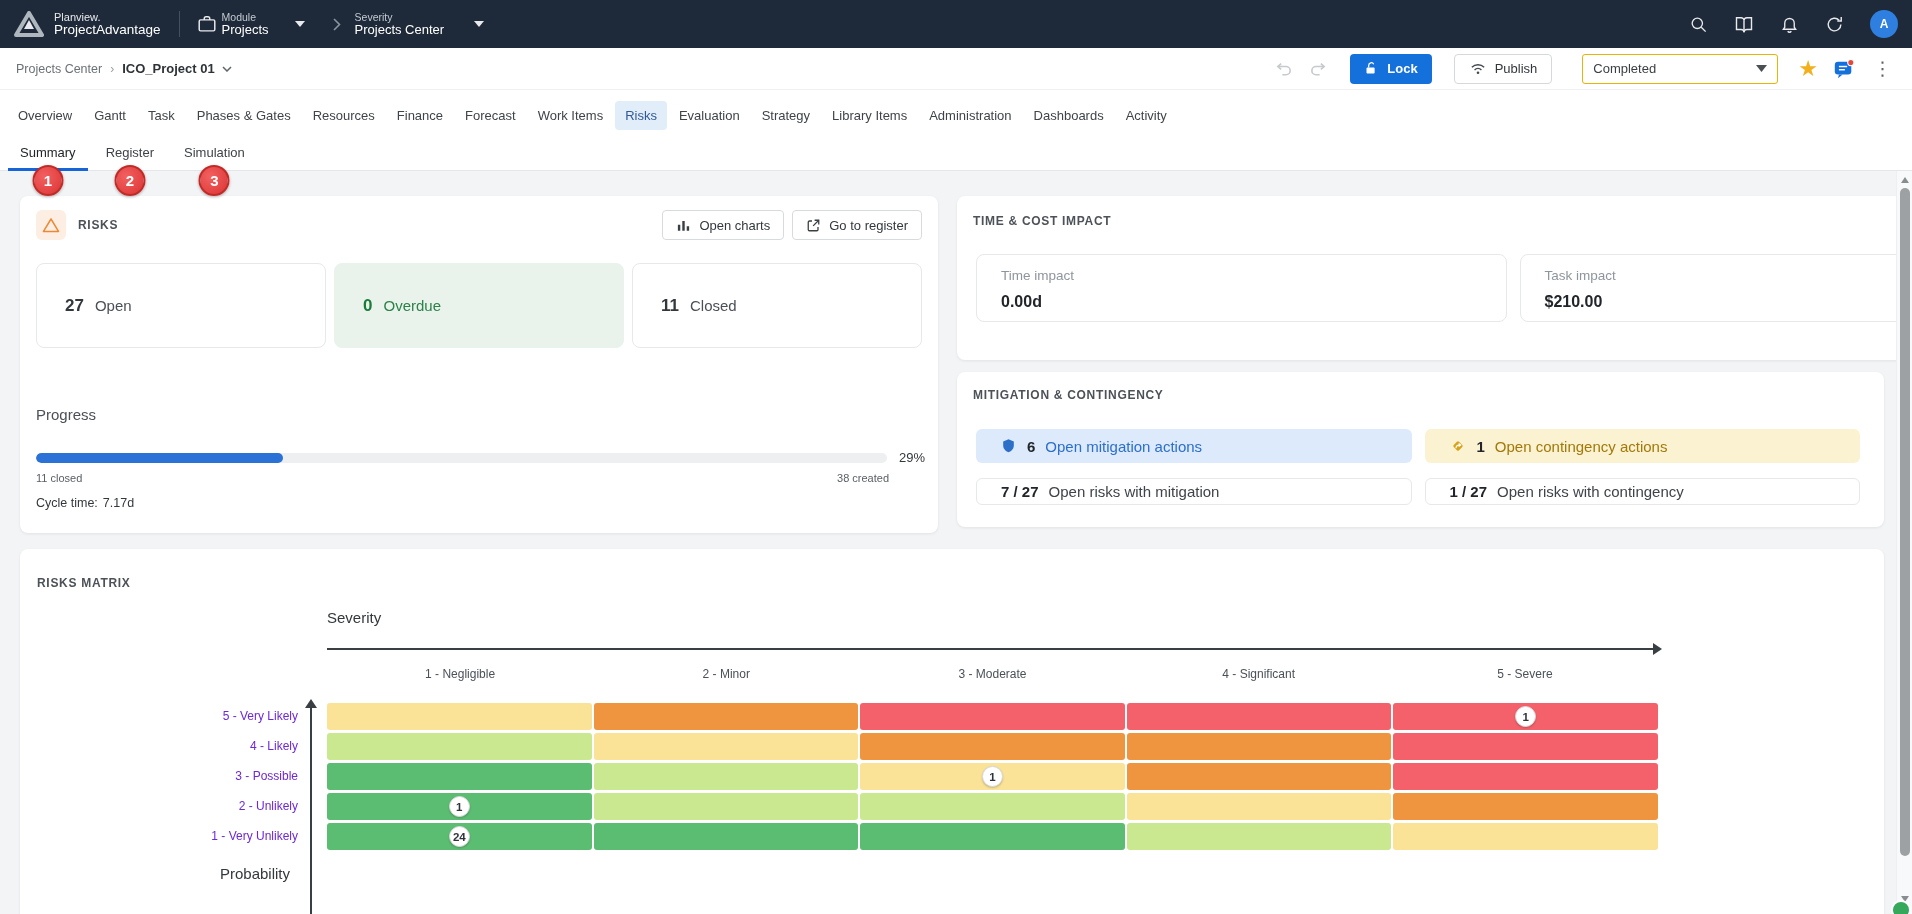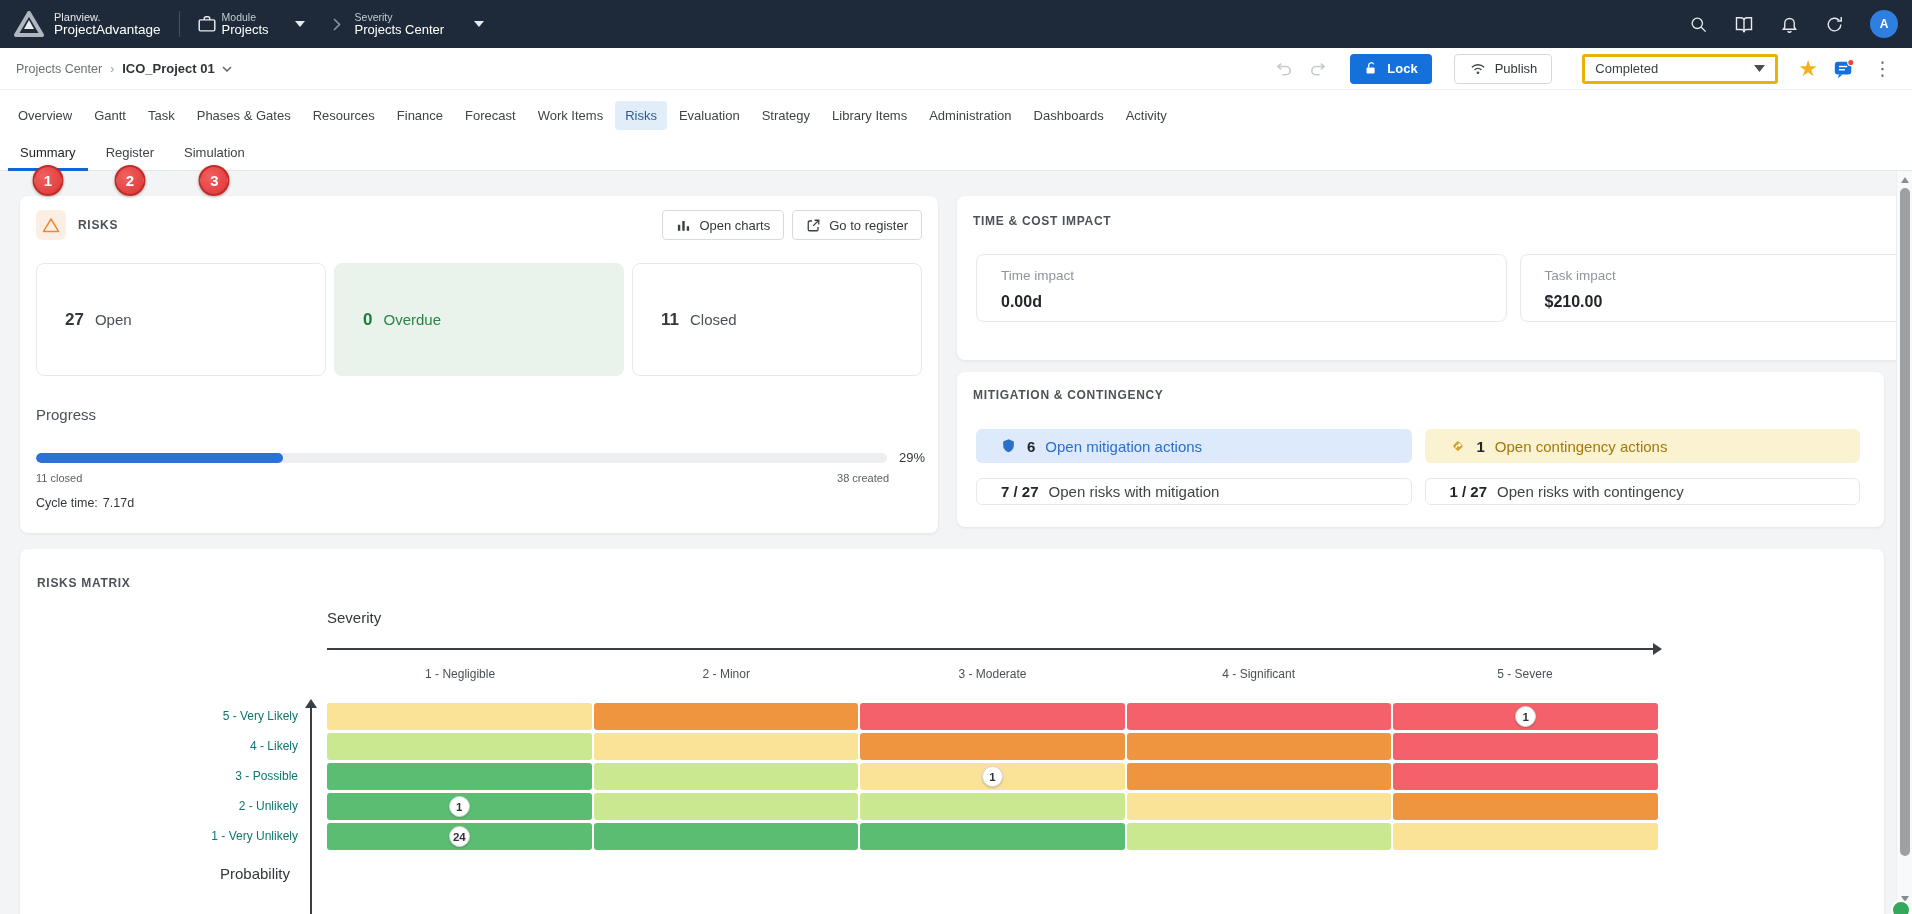--- a/index.html
+++ b/index.html
@@ -26,21 +26,21 @@
   .whiteband { position:absolute; top:48px; left:0; width:1912px; height:123px; background:#fff; border-bottom:1px solid #E4E6E9; }
   .crumbbar { position:absolute; top:0; left:0; right:0; height:42px; display:flex; align-items:center; padding:0 16px; border-bottom:1px solid #F0F1F3; }
   .crumb-parent { font-size:12.5px; color:#6B7177; cursor:pointer; }
   .crumb-sep { color:#9AA0A6; margin:0 8px; font-size:12px; }
   .crumb-cur { font-size:13px; font-weight:bold; color:#2E3338; }
   .crumb-caret { margin-left:7px; color:#5F6469; }
   .crumb-actions { margin-left:auto; display:flex; align-items:center; gap:14px; }
   .ghost-ic { color:#C6CACD; }
   .btn-lock { height:30px; background:#1470DB; border:none; border-radius:4px; color:#fff; font-size:13px; font-weight:bold; display:inline-flex; align-items:center; gap:8px; padding:0 14px; margin-left:8px; cursor:pointer; font-family:inherit; }
   .btn-publish { height:30px; background:#fff; border:1px solid #D6D9DC; border-radius:4px; color:#33383D; font-size:13px; display:inline-flex; align-items:center; gap:8px; padding:13px 14px; margin-left:8px; cursor:pointer; font-family:inherit; }
-  .status-select { height:30px; width:196px; border:3px solid #eab308; border-radius:3px; background:#fff; display:flex; align-items:center; padding:0 10px; font-size:13px; color:#3A3F44; margin-left:16px; cursor:pointer; }
+  .status-select { height:30px; width:196px; border:1px solid #eab308; border-radius:3px; background:#fff; display:flex; align-items:center; padding:0 10px; font-size:13px; color:#3A3F44; margin-left:16px; cursor:pointer; }
   .status-select .sel-caret { margin-left:auto; color:#4A4F54; }
   .star { font-size:22px; color:#F2B01E; line-height:1; margin-left:6px; cursor:pointer; }
   .kebab { font-size:19px; color:#5F6368; letter-spacing:0; cursor:pointer; padding:0 4px; }
 
   .tabsrow { position:absolute; top:42px; left:0; right:0; height:50px; display:flex; align-items:center; padding-left:8px; gap:2px; }
   .tab { font-size:13px; color:#3F4449; padding:7px 10px; border-radius:4px; cursor:pointer; white-space:nowrap; }
   .tab.active { background:#E2EDFA; color:#2F5A96; }
 
   .subtabs { position:absolute; top:92px; left:0; right:0; height:31px; display:flex; padding-left:8px; gap:6px; }
   .subtab { position:relative; font-size:13px; color:#3E4348; padding:5px 12px 0; cursor:pointer; height:31px; }
@@ -50,21 +50,21 @@
   
   .card { position:absolute; background:#fff; border-radius:8px; box-shadow:0 1px 3px rgba(25,30,40,.08); }
   .card-title { font-size:12px; font-weight:600; letter-spacing:.7px; color:#4C5258; text-transform:uppercase; }
 
   
   #risksCard { left:20px; top:196px; width:918px; height:337px; }
   .warn-box { position:absolute; left:16px; top:14px; width:30px; height:30px; border-radius:6px; background:#FCEEE2; display:flex; align-items:center; justify-content:center; }
   #risksTitle { position:absolute; left:58px; top:22px; }
   .risks-btns { position:absolute; right:16px; top:14px; display:flex; gap:8px; }
   .btn { height:30px; background:#fff; border:1px solid #D8DBDE; border-radius:4px; font-size:13px; color:#33383D; display:inline-flex; align-items:center; gap:8px; padding:0 13px; cursor:pointer; font-family:inherit; }
-  .stats { position:absolute; left:16px; right:16px; top:67px; height:113px; display:flex; gap:8px; }
+  .stats { position:absolute; left:16px; right:16px; top:67px; height:85px; display:flex; gap:8px; }
   .stat { flex:1; border:1px solid #E6E8EA; border-radius:8px; background:#fff; display:flex; align-items:center; padding-left:28px; gap:11px; cursor:pointer; }
   .stat .v { font-size:17px; font-weight:bold; color:#33383D; }
   .stat .l { font-size:15px; color:#4A5056; }
   .stat.success { background:#E9F3EC; border-color:#E9F3EC; }
   .stat.success .v { color:#1B7C3A; }
   .stat.success .l { color:#2B8348; }
   #progTitle { position:absolute; left:16px; top:210px; font-size:15px; color:#4A5056; }
   .prog-row { position:absolute; left:16px; top:254px; width:889px; display:flex; align-items:center; gap:12px; }
   .prog-track { flex:1; height:10px; border-radius:5px; background:#EDEFF1; overflow:hidden; }
   .prog-fill { height:100%; border-radius:5px; background:#2B72D7; }
@@ -97,21 +97,21 @@
 
   
   #matrixCard { left:20px; top:549px; width:1864px; height:400px; }
   #matrixTitle { position:absolute; left:17px; top:27px; }
   .sev-label { position:absolute; left:307px; top:60px; font-size:15px; color:#33383B; }
   .sev-arrow { position:absolute; left:307px; top:99px; width:1333px; height:2px; background:#3A3F44; }
   .sev-arrow:after { content:""; position:absolute; right:-2px; top:-5px; border-left:9px solid #3A3F44; border-top:6px solid transparent; border-bottom:6px solid transparent; }
   .mx-collabels { position:absolute; left:307px; top:118px; width:1331px; display:grid; grid-template-columns:repeat(5,1fr); }
   .mx-collabels div { text-align:center; font-size:12px; color:#4A5157; }
   .mx-rowlabels { position:absolute; left:0; top:154px; width:278px; }
-  .mx-rowlabels div { height:30px; line-height:27px; text-align:right; font-size:12px; color:#0f766e; }
+  .mx-rowlabels div { height:30px; line-height:27px; text-align:right; font-size:12px; color:#6d28d9; }
   .mx-grid { position:absolute; left:307px; top:154px; width:1331px; display:grid; grid-template-columns:repeat(5,1fr); grid-auto-rows:27px; column-gap:2px; row-gap:3px; }
   .mx-cell { border-radius:3px; display:flex; align-items:center; justify-content:center; cursor:pointer; }
   .mx-badge { width:21px; height:21px; border-radius:50%; background:#fff; border:1px solid #D8DADC; box-shadow:0 1px 2px rgba(0,0,0,.2); font-size:11.5px; font-weight:bold; color:#2F3439; display:flex; align-items:center; justify-content:center; }
   .prob-arrow { position:absolute; left:290px; top:152px; width:2px; height:248px; background:#3A3F44; }
   .prob-arrow:after { content:""; position:absolute; top:-2px; left:-5px; border-bottom:9px solid #3A3F44; border-left:6px solid transparent; border-right:6px solid transparent; }
   .prob-label { position:absolute; left:0; top:316px; width:270px; text-align:right; font-size:15px; color:#33383B; }
 
   
   .vscroll { position:absolute; right:0; top:171px; width:16px; height:743px; background:#F8F9FA; border-left:1px solid #EEEFF1; }
   .vs-up { position:absolute; top:6px; left:4px; width:0; height:0; border-bottom:6px solid #8A8D90; border-left:4px solid transparent; border-right:4px solid transparent; }

